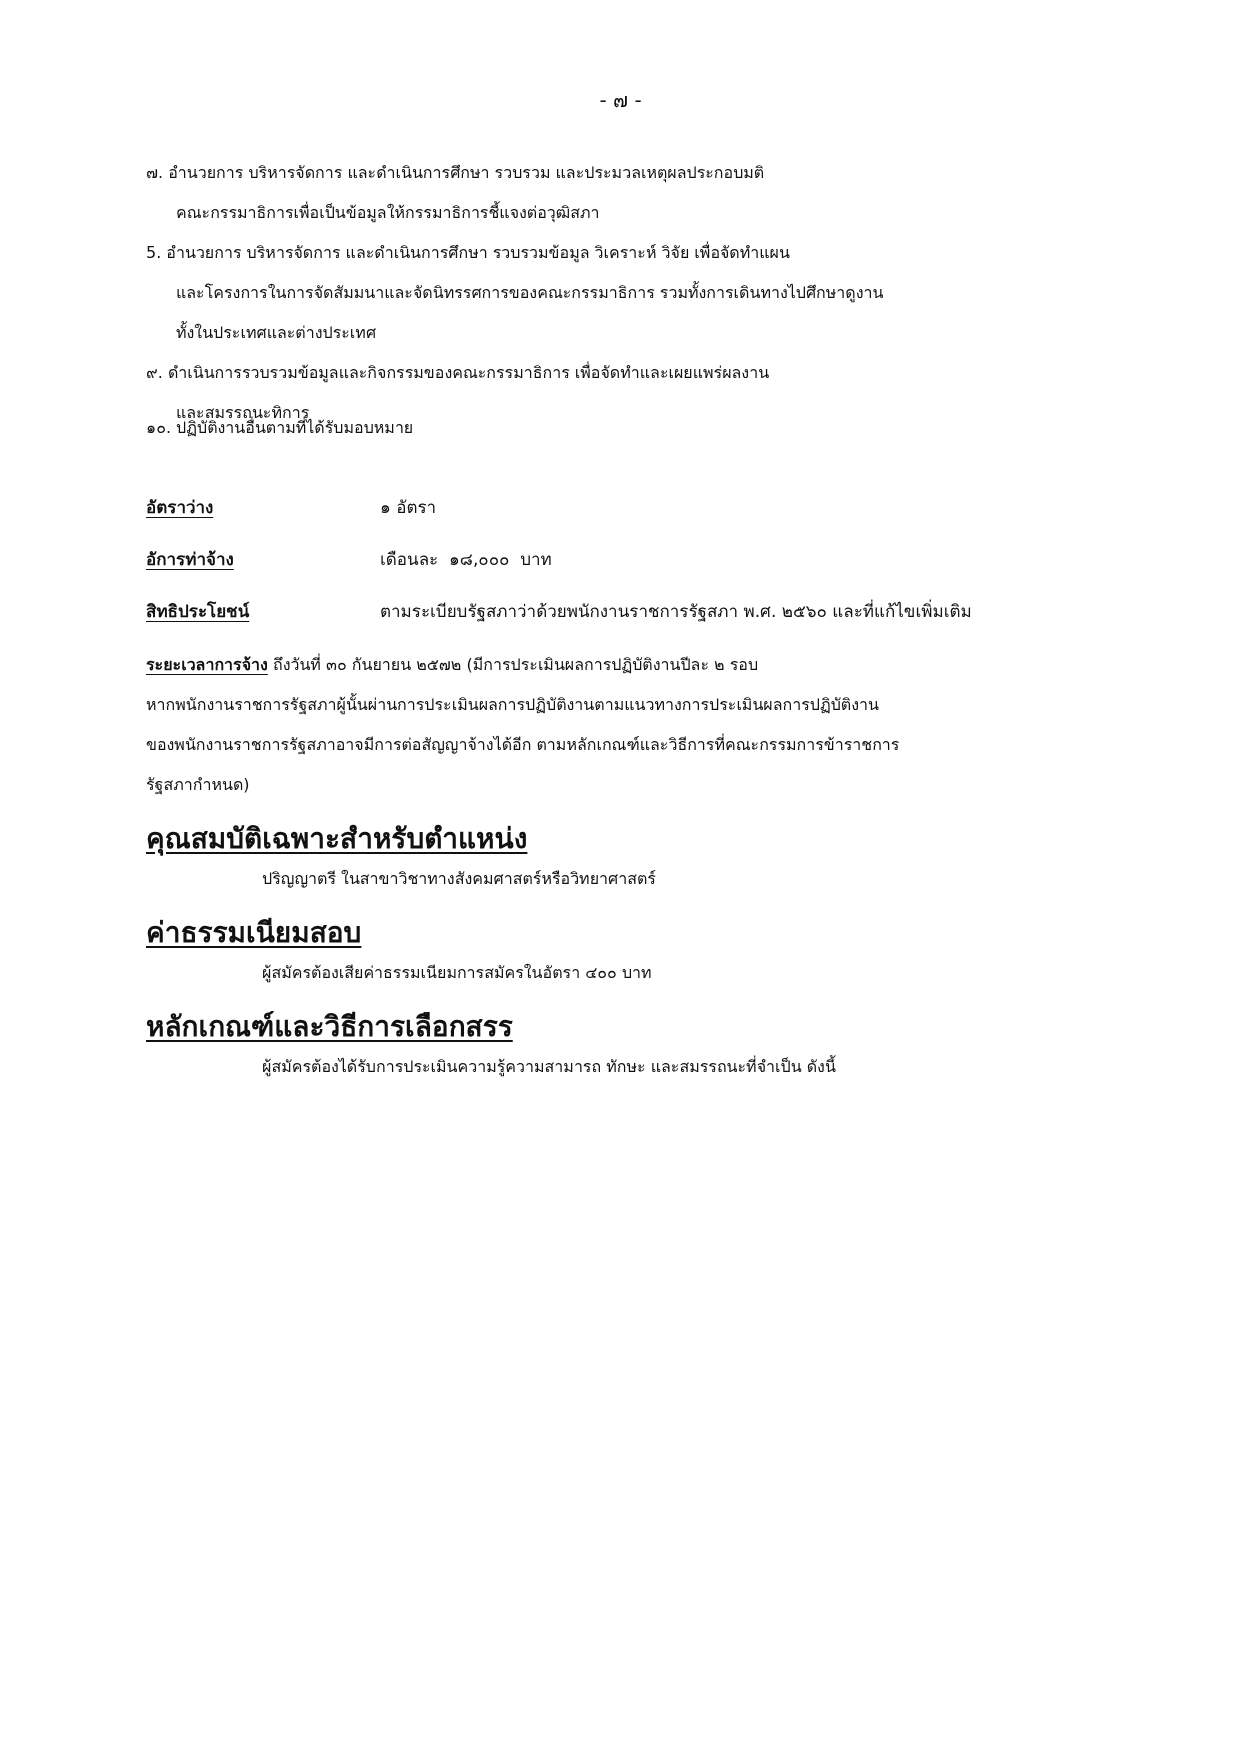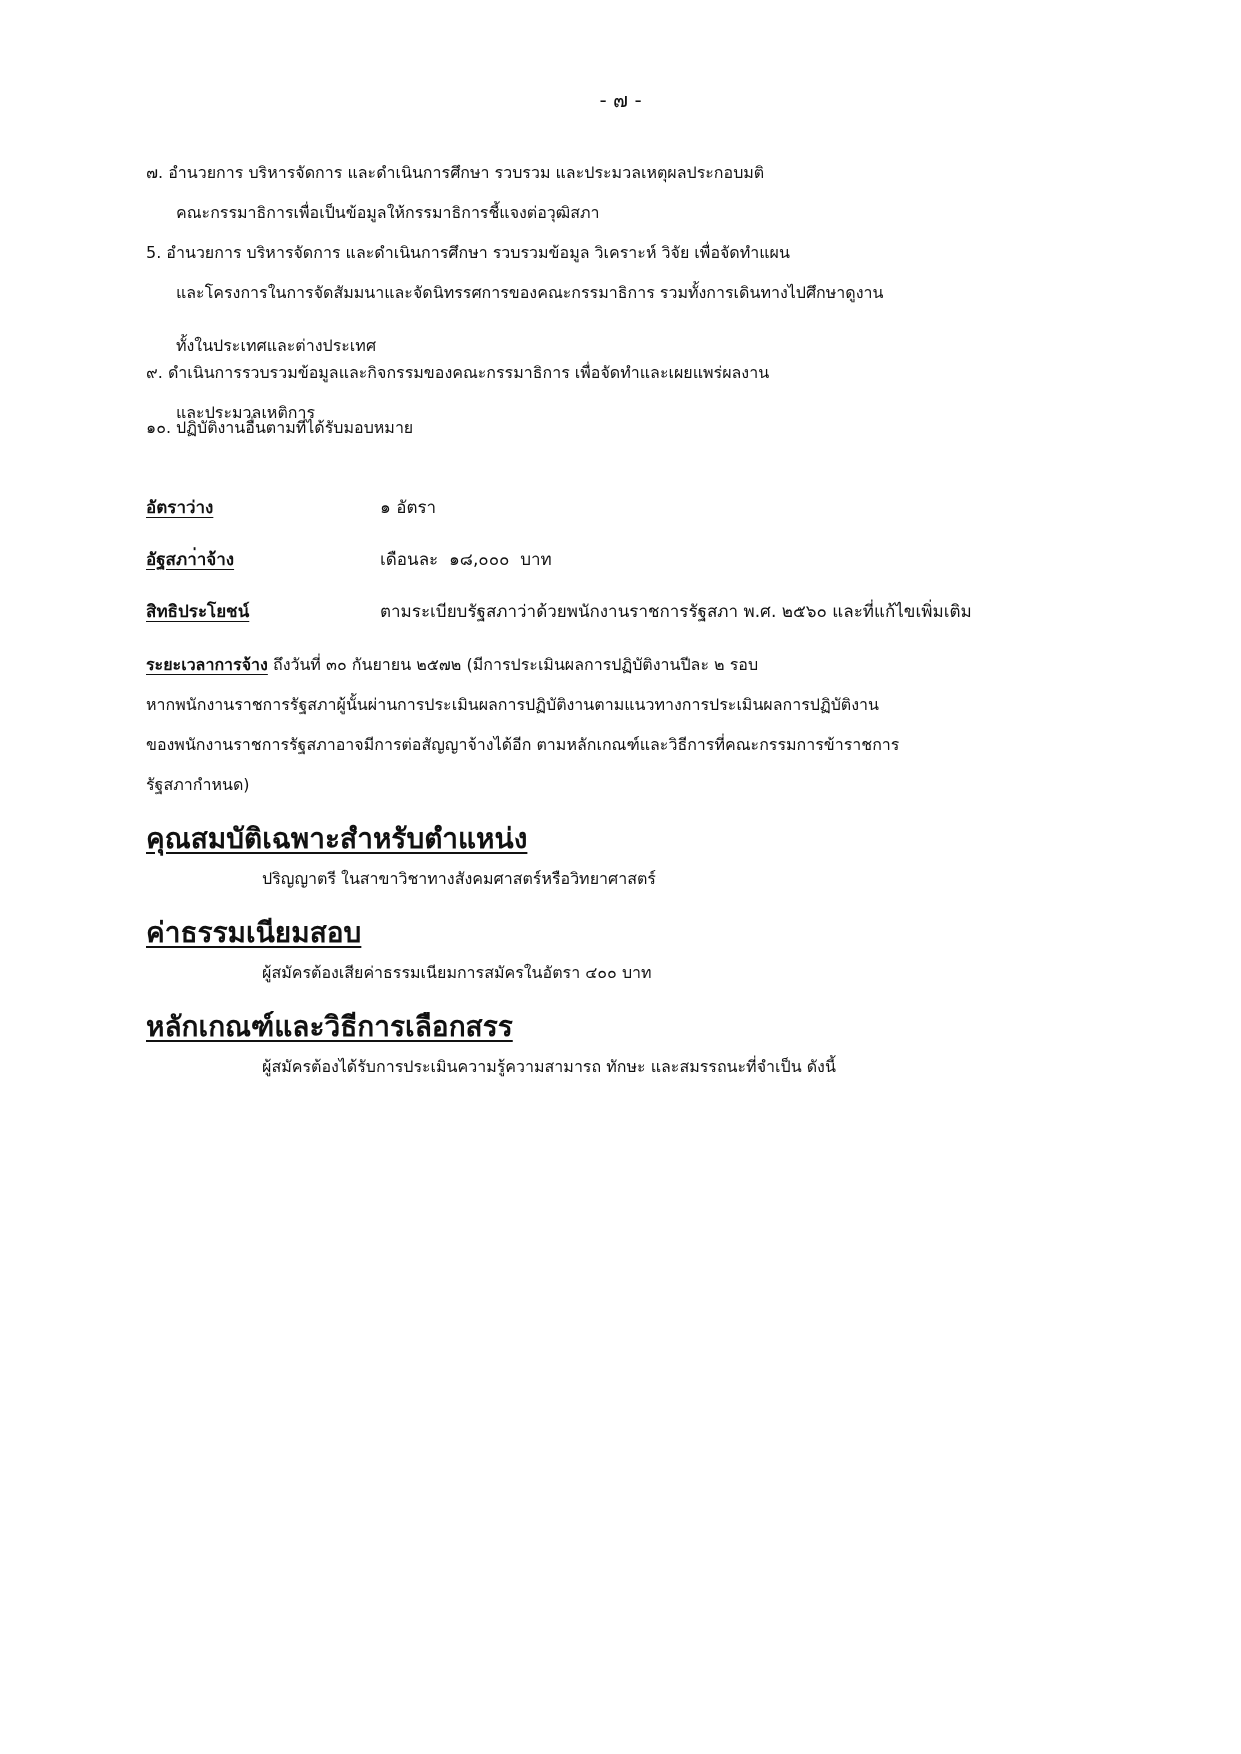--- a/index.html
+++ b/index.html
@@ -59,32 +59,32 @@
 </head>
 <body>
 
 <div class="page-number">- ๗ -</div>
 
 <div class="line" style="top:158px;">๗. อำนวยการ บริหารจัดการ และดำเนินการศึกษา รวบรวม และประมวลเหตุผลประกอบมติ</div>
 <div class="line indent1" style="top:198px;">คณะกรรมาธิการเพื่อเป็นข้อมูลให้กรรมาธิการชี้แจงต่อวุฒิสภา</div>
 
 <div class="line" style="top:238px;">5. อำนวยการ บริหารจัดการ และดำเนินการศึกษา รวบรวมข้อมูล วิเคราะห์ วิจัย เพื่อจัดทำแผน</div>
 <div class="line indent1" style="top:278px;">และโครงการในการจัดสัมมนาและจัดนิทรรศการของคณะกรรมาธิการ รวมทั้งการเดินทางไปศึกษาดูงาน</div>
-<div class="line indent1" style="top:332px;font-family:Liberation Mono, monospace;">ทั้งในประเทศและต่างประเทศ</div>
+<div class="line indent1" style="top:318px;">ทั้งในประเทศและต่างประเทศ</div>
 
 <div class="line" style="top:358px;">๙. ดำเนินการรวบรวมข้อมูลและกิจกรรมของคณะกรรมาธิการ เพื่อจัดทำและเผยแพร่ผลงาน</div>
-<div class="line indent1" style="top:398px;">และประมวลเหติการ</div>
+<div class="line indent1" style="top:398px;">และสมรรถนะทิการ</div>
 
 <div class="line" style="top:413px;">๑๐. ปฏิบัติงานอื่นตามที่ได้รับมอบหมาย</div>
 
 <div class="field-row" style="top:492px;">
   <span class="label">อัตราว่าง</span><span>๑ อัตรา</span>
 </div>
 <div class="field-row" style="top:544px;">
-  <span class="label">อัฐสภา่าจ้าง</span><span style="white-space:pre;">เดือนละ  ๑๘,๐๐๐  บาท</span>
+  <span class="label">อัการท่าจ้าง</span><span style="white-space:pre;">เดือนละ  ๑๘,๐๐๐  บาท</span>
 </div>
 <div class="field-row" style="top:596px;">
   <span class="label">สิทธิประโยชน์</span><span>ตามระเบียบรัฐสภาว่าด้วยพนักงานราชการรัฐสภา พ.ศ. ๒๕๖๐ และที่แก้ไขเพิ่มเติม</span>
 </div>
 
 <div class="line" style="top:650px;">
   <span class="label">ระยะเวลาการจ้าง</span>
   <span>ถึงวันที่ ๓๐ กันยายน ๒๕๗๒ (มีการประเมินผลการปฏิบัติงานปีละ ๒ รอบ</span>
 </div>
 <div class="line" style="top:690px;">หากพนักงานราชการรัฐสภาผู้นั้นผ่านการประเมินผลการปฏิบัติงานตามแนวทางการประเมินผลการปฏิบัติงาน</div>

